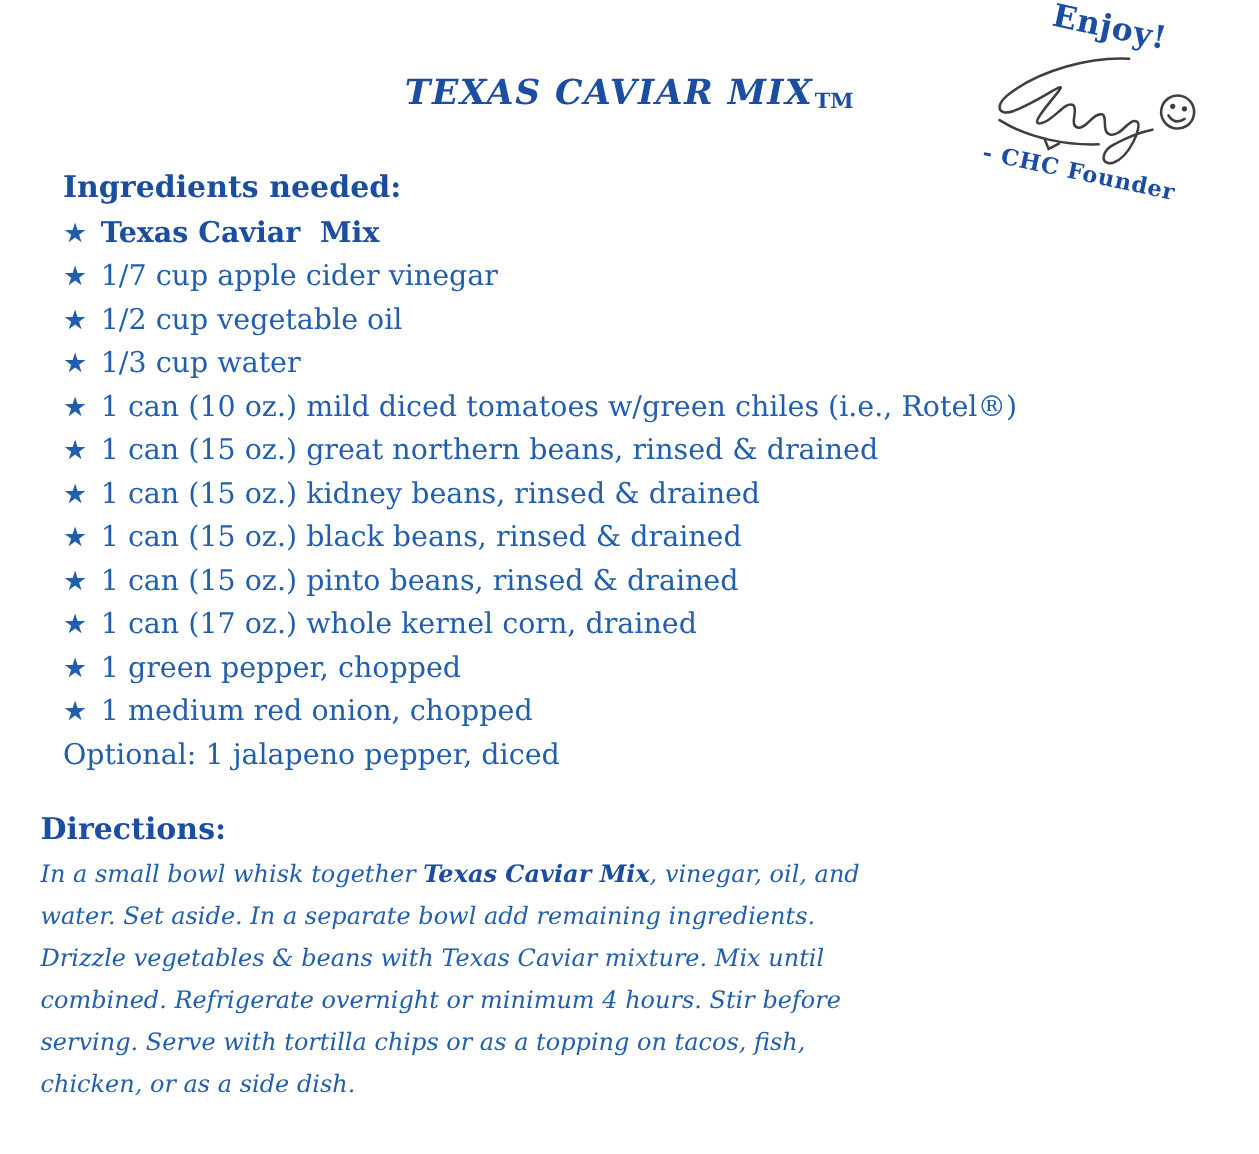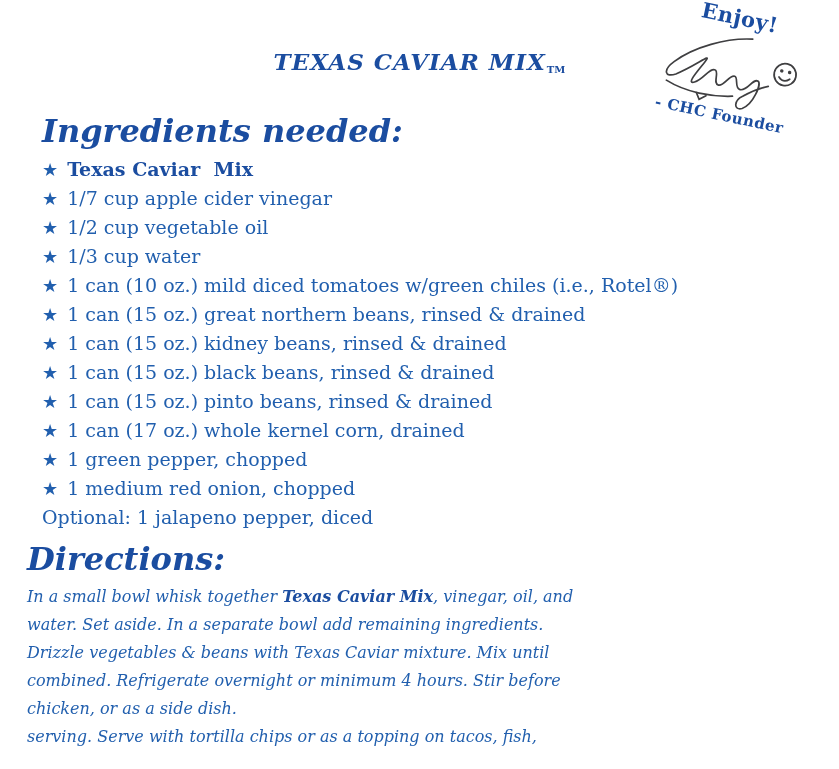--- a/index.html
+++ b/index.html
@@ -25,21 +25,21 @@
     top: 48px; left: 0; width: 100%;
     margin: 0;
     text-align: center;
     font-style: italic;
     font-weight: bold;
     font-size: 23px;
     letter-spacing: 1px;
     color: var(--heading-blue);
   }
   .title .tm {
-    font-size: 10px;
+    font-size: 14px;
     font-style: normal;
     letter-spacing: 0;
     vertical-align: -3px;
     margin-left: 1px;
   }
 
   
   .corner {
     position: absolute;
     top: 4px; right: 24px;
@@ -58,23 +58,22 @@
   .founder {
     font-weight: bold;
     font-size: 15px;
     color: var(--heading-blue);
     margin-top: -2px;
     letter-spacing: 0.5px;
   }
 
   
   .section-heading {
-    font-style: italic;
     font-weight: bold;
-    font-size: 32px;
+    font-size: 20px;
     margin: 0 0 5px 0;
     color: var(--heading-blue);
   }
   .ingredients { position: absolute; left: 42px; top: 112px; }
   .ingredient-list { list-style: none; margin: 0; padding: 0; }
   .ingredient-list li {
     font-size: 19px;
     line-height: 28px;
     color: var(--body-blue);
     white-space: pre;
@@ -141,18 +140,18 @@
       </ul>
   </section>
 
   <section class="directions">
     <h2 class="section-heading">Directions:</h2>
     <div id="directions-paragraph">
         <div class="line"><span>In a small bowl whisk together </span><span class="seg-bold">Texas Caviar Mix</span><span>, vinegar, oil, and</span></div>
         <div class="line"><span>water. Set aside. In a separate bowl add remaining ingredients.</span></div>
         <div class="line"><span>Drizzle vegetables &amp; beans with Texas Caviar mixture. Mix until</span></div>
         <div class="line"><span>combined. Refrigerate overnight or minimum 4 hours. Stir before</span></div>
+        <div class="line"><span>serving. Serve with tortilla chips or as a topping on tacos, fish,</span></div>
         <div class="line"><span>chicken, or as a side dish.</span></div>
-        <div class="line"><span>serving. Serve with tortilla chips or as a topping on tacos, fish,</span></div>
       </div>
   </section>
 
 </div>
 
 </body></html>

